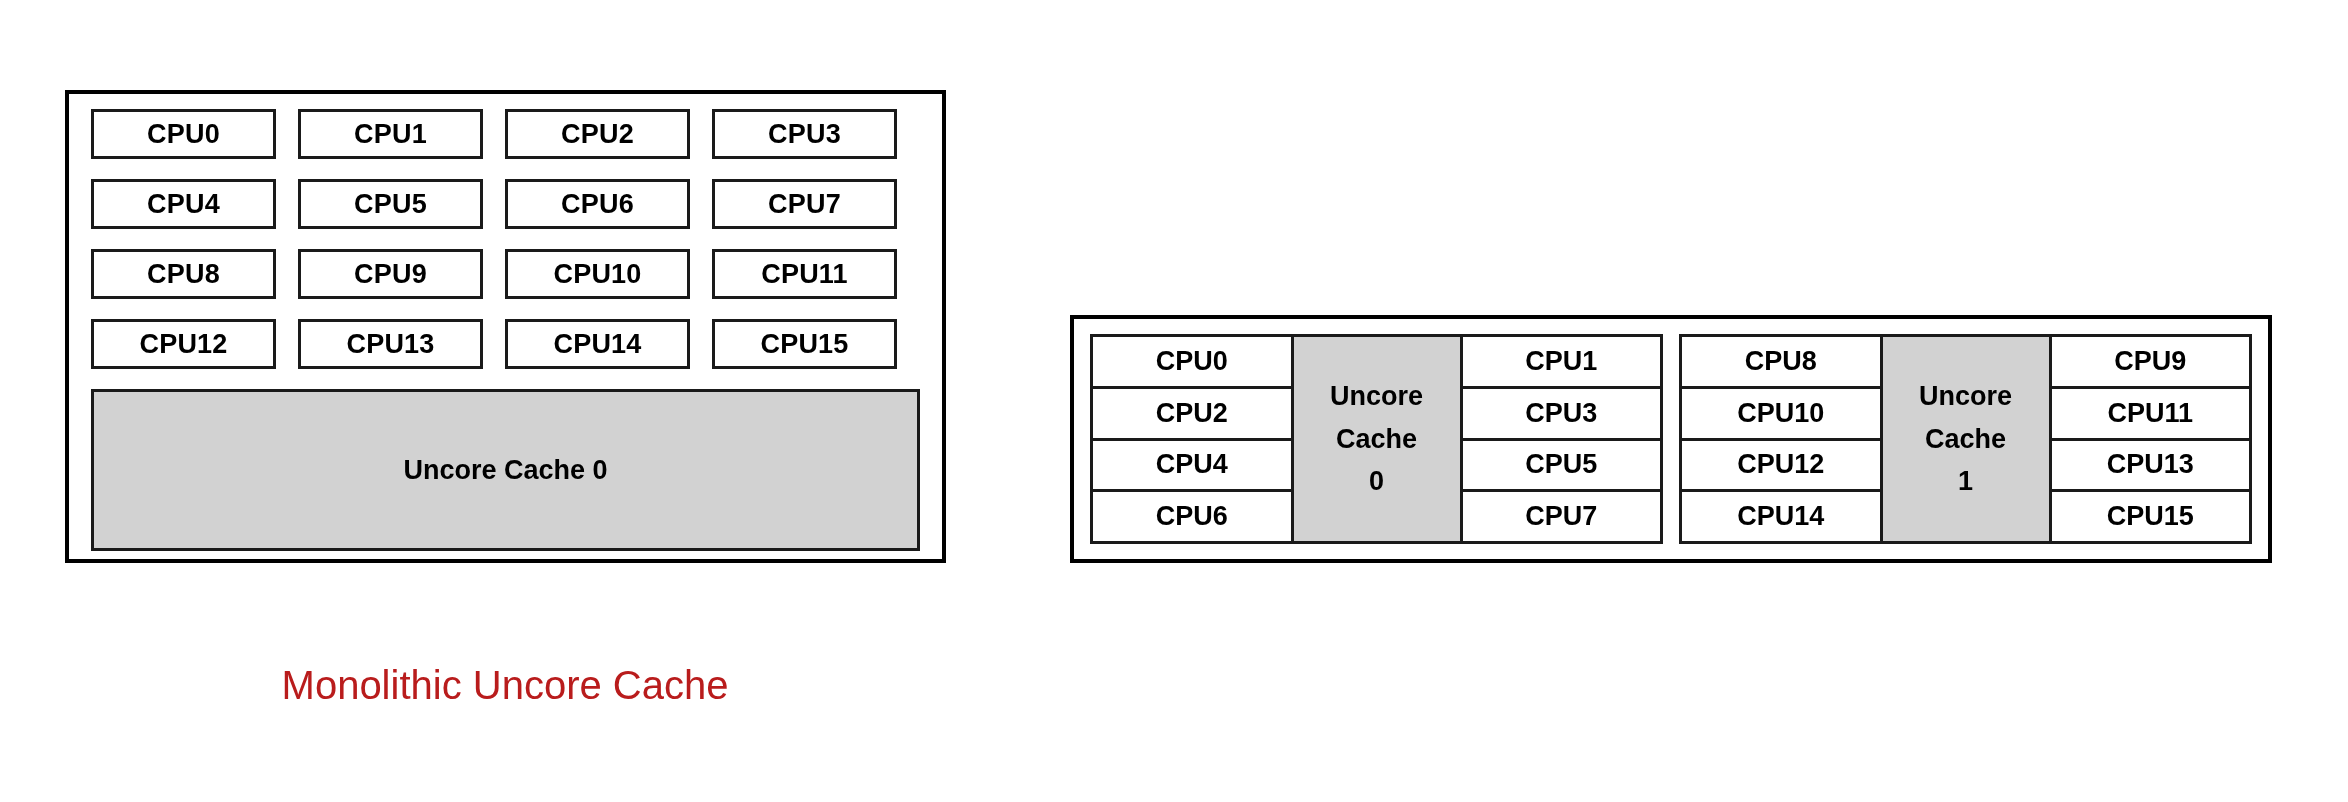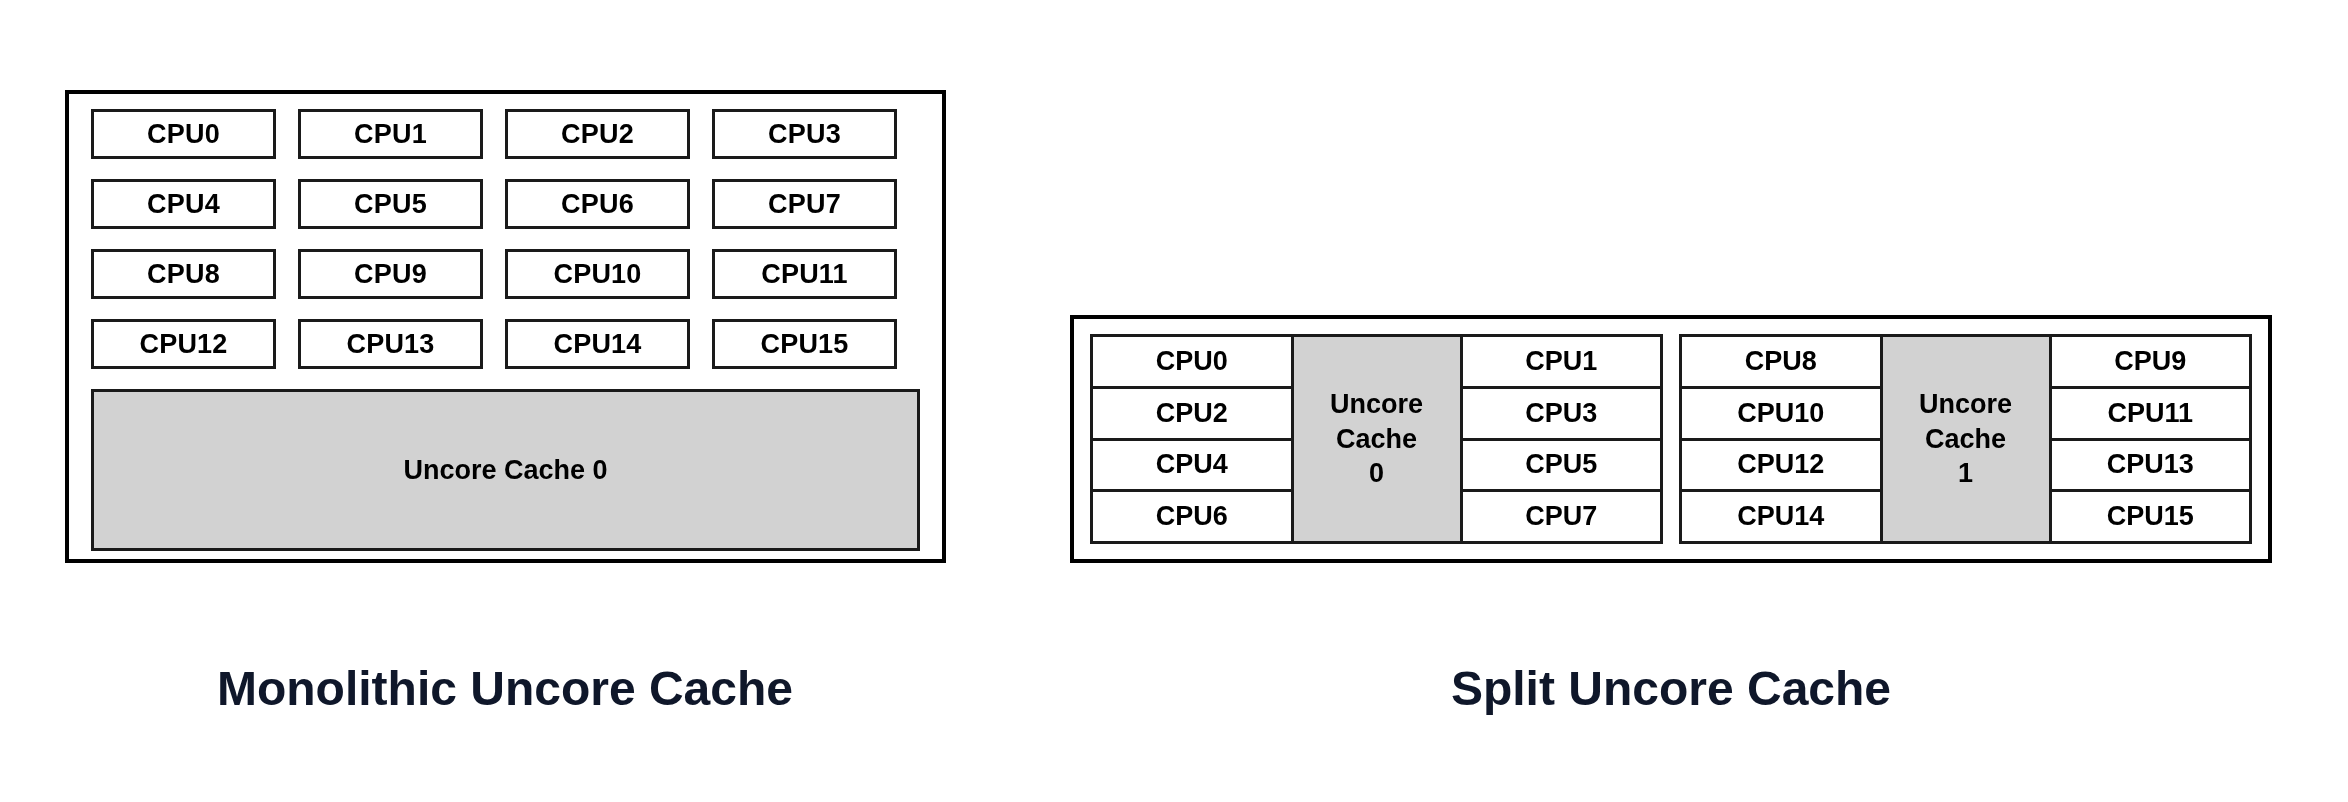--- a/index.html
+++ b/index.html
@@ -129,30 +129,31 @@
     border-right: 3px solid #1a1a1a;
     background: #d2d2d2;
     display: flex;
     flex-direction: column;
     align-items: center;
     justify-content: center;
     font-size: 27px;
     font-weight: bold;
     line-height: 1.28;
     text-align: center;
+    gap: 8px;
   }
 
   
   .caption {
     position: absolute;
-    font-size: 48px;
-    font-weight: bold;
+    font-size: 40px;
+    font-weight: normal;
     white-space: nowrap;
     line-height: 1;
-    color: #0f172a;
+    color: #b91c1c;
   }
   .caption-mono {
     left: 0;
     top: 665px;
     width: 1010px;
     text-align: center;
   }
   .caption-split {
     left: 1070px;
     top: 665px;
@@ -236,15 +237,14 @@
           <div class="cpu-stack-cell">CPU9</div>
           <div class="cpu-stack-cell">CPU11</div>
           <div class="cpu-stack-cell">CPU13</div>
           <div class="cpu-stack-cell">CPU15</div>
         </div>
       </div>
 
     </div>
   </div>
 
-  <div class="caption caption-split">Split Uncore Cache</div>
 
 </div>
 
 </body></html>

